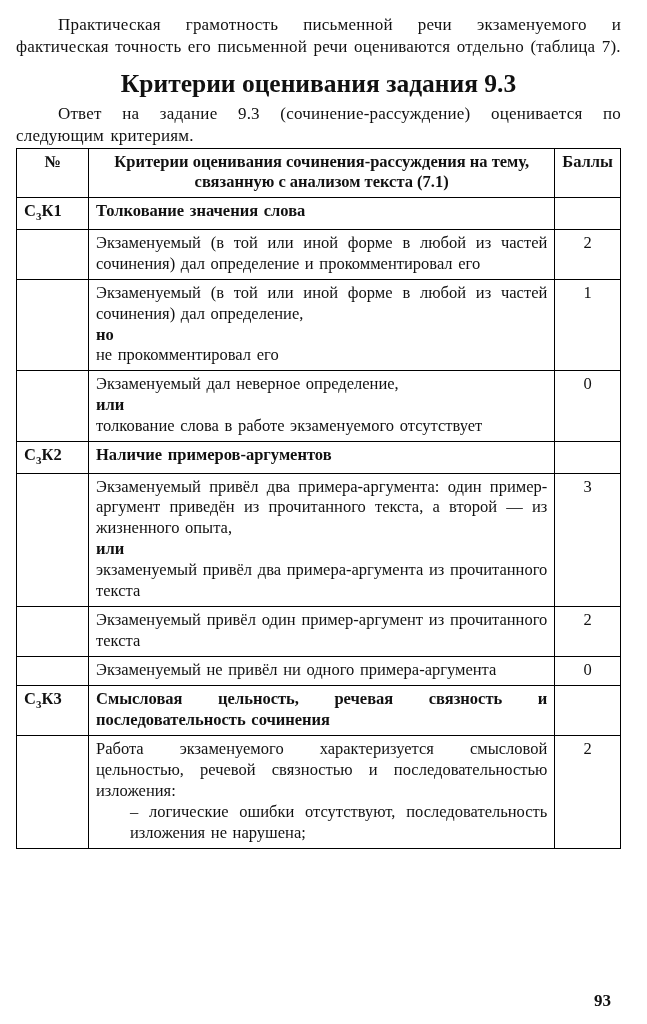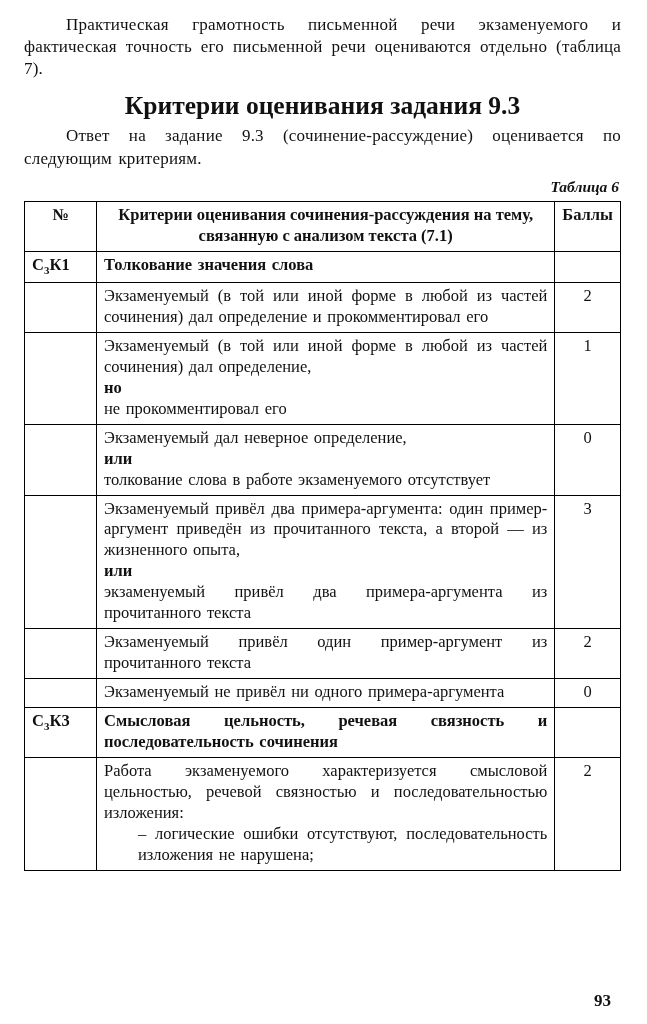--- a/index.html
+++ b/index.html
@@ -7,21 +7,21 @@
   body {
     width: 647px;
     min-height: 1024px;
     color: #111;
     font-family: "Liberation Serif", "DejaVu Serif", serif;
     font-size: 17px;
     line-height: 1.3;
     position: relative;
   }
   .page {
-    padding: 14px 26px 40px 24px;
+    padding: 14px 26px 40px 16px;
     min-height: 1024px;
     position: relative;
   }
   .para {
     text-align: justify;
     text-indent: 42px;
     letter-spacing: 0.2px;
     word-spacing: 2px;
   }
   .heading {
@@ -72,21 +72,20 @@
 <body>
 
 <div class="page">
 
   <p class="para">Практическая грамотность письменной речи экзаменуемого и фактическая точность его письменной речи оцениваются отдельно (таблица 7).</p>
 
   <h2 class="heading">Критерии оценивания задания 9.3</h2>
 
   <p class="para">Ответ на задание 9.3 (сочинение-рассуждение) оценивается по следующим критериям.</p>
 
-  <div class="table-caption">Таблица 6</div>
 
   <table class="criteria">
     <thead>
       <tr>
         <th class="col-num">№</th>
         <th class="col-criteria">Критерии оценивания сочинения-рассуждения на тему, связанную с анализом текста (7.1)</th>
         <th class="col-points">Баллы</th>
       </tr>
     </thead>
     <tbody id="table-body">
@@ -114,20 +113,27 @@
           <td class="col-points">1</td>
         </tr>
         <tr>
           <td class="col-num"></td>
           <td class="col-criteria">
             <div class="line">Экзаменуемый дал неверное определение,</div>
             <div class="line bold">или</div>
             <div class="line">толкование слова в работе экзаменуемого отсутствует</div>
           </td>
           <td class="col-points">0</td>
+        </tr>
+        <tr>
+          <td class="col-num"><span>С</span><sub>3</sub><span>К2</span></td>
+          <td class="col-criteria group-title">
+            <div class="line">Наличие примеров-аргументов</div>
+          </td>
+          <td class="col-points"></td>
         </tr>
         <tr>
           <td class="col-num"></td>
           <td class="col-criteria">
             <div class="line">Экзаменуемый привёл два примера-аргумента: один пример-аргумент приведён из прочитанного текста, а второй — из жизненного опыта,</div>
             <div class="line bold">или</div>
             <div class="line">экзаменуемый привёл два примера-аргумента из прочитанного текста</div>
           </td>
           <td class="col-points">3</td>
         </tr>

